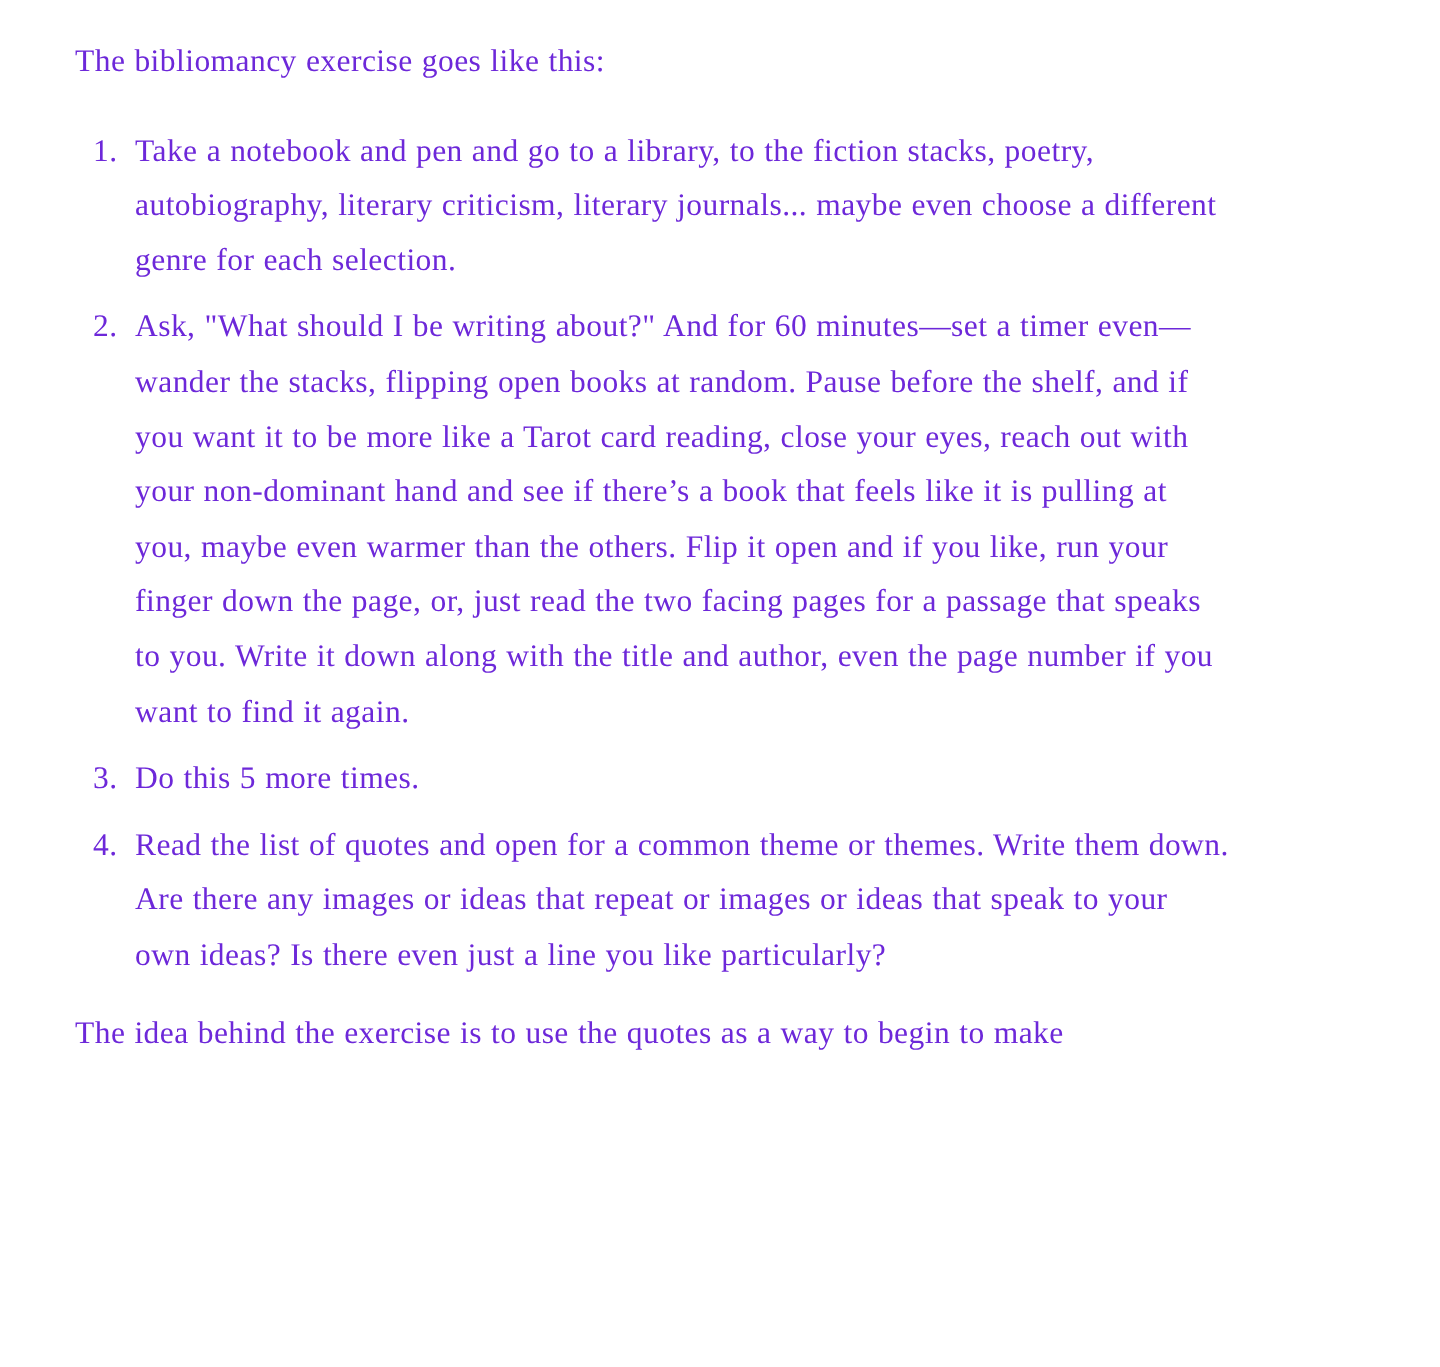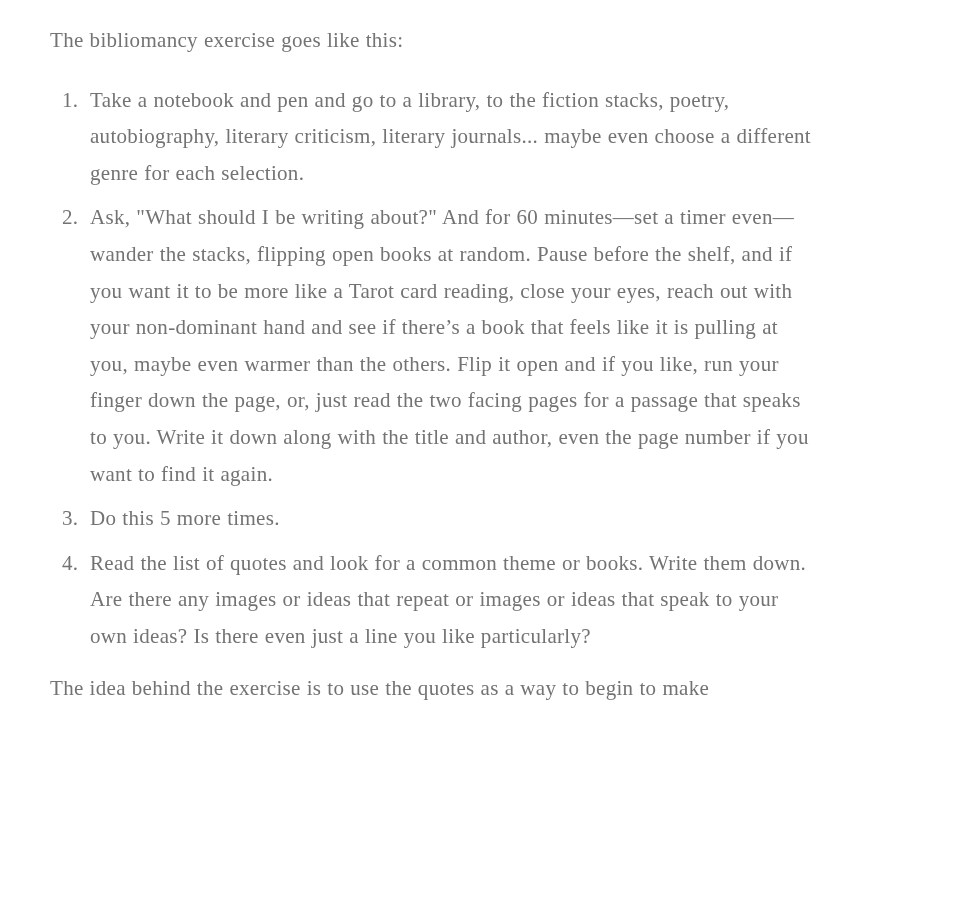--- a/index.html
+++ b/index.html
@@ -11,21 +11,21 @@
     box-sizing: border-box;
     width: 960px;
     height: 712px;
     padding: 22px 48px 24px 50px;
     background: #ffffff;
     font-family: "Liberation Serif", "DejaVu Serif", serif;
     font-size: 21px;
     line-height: 36.6px;
     letter-spacing: 0.3px;
     word-spacing: 0.5px;
-    color: #737373;
+    color: #6d28d9;
     overflow: hidden;
   }
   .para {
     margin: 0;
     white-space: pre-line;
   }
   .exercise-list {
     margin: 23px 0 15px 0;
     padding: 0 0 0 12px;
     list-style: none;
@@ -68,21 +68,21 @@
 finger down the page, or, just read the two facing pages for a passage that speaks
 to you. Write it down along with the title and author, even the page number if you
 want to find it again.</span>
     </li>
     <li class="list-item">
       <span class="num">3.</span>
       <span class="txt">Do this 5 more times.</span>
     </li>
     <li class="list-item">
       <span class="num">4.</span>
-      <span class="txt">Read the list of quotes and look for a common theme or books. Write them down.
+      <span class="txt">Read the list of quotes and open for a common theme or themes. Write them down.
 Are there any images or ideas that repeat or images or ideas that speak to your
 own ideas? Is there even just a line you like particularly?</span>
     </li>
   </ol>
 
   <p class="para">The idea behind the exercise is to use the quotes as a way to begin to make
 connections first to what you are thinking about as the themes emerge are typically
 unconscious to the querent, giving shape to something they’ve been thinking about,
 not necessarily because of any mystical element, but because of synchronicity. The
 arrangement of unfamiliar elements allows the ideas to surprise us, to dress in a

